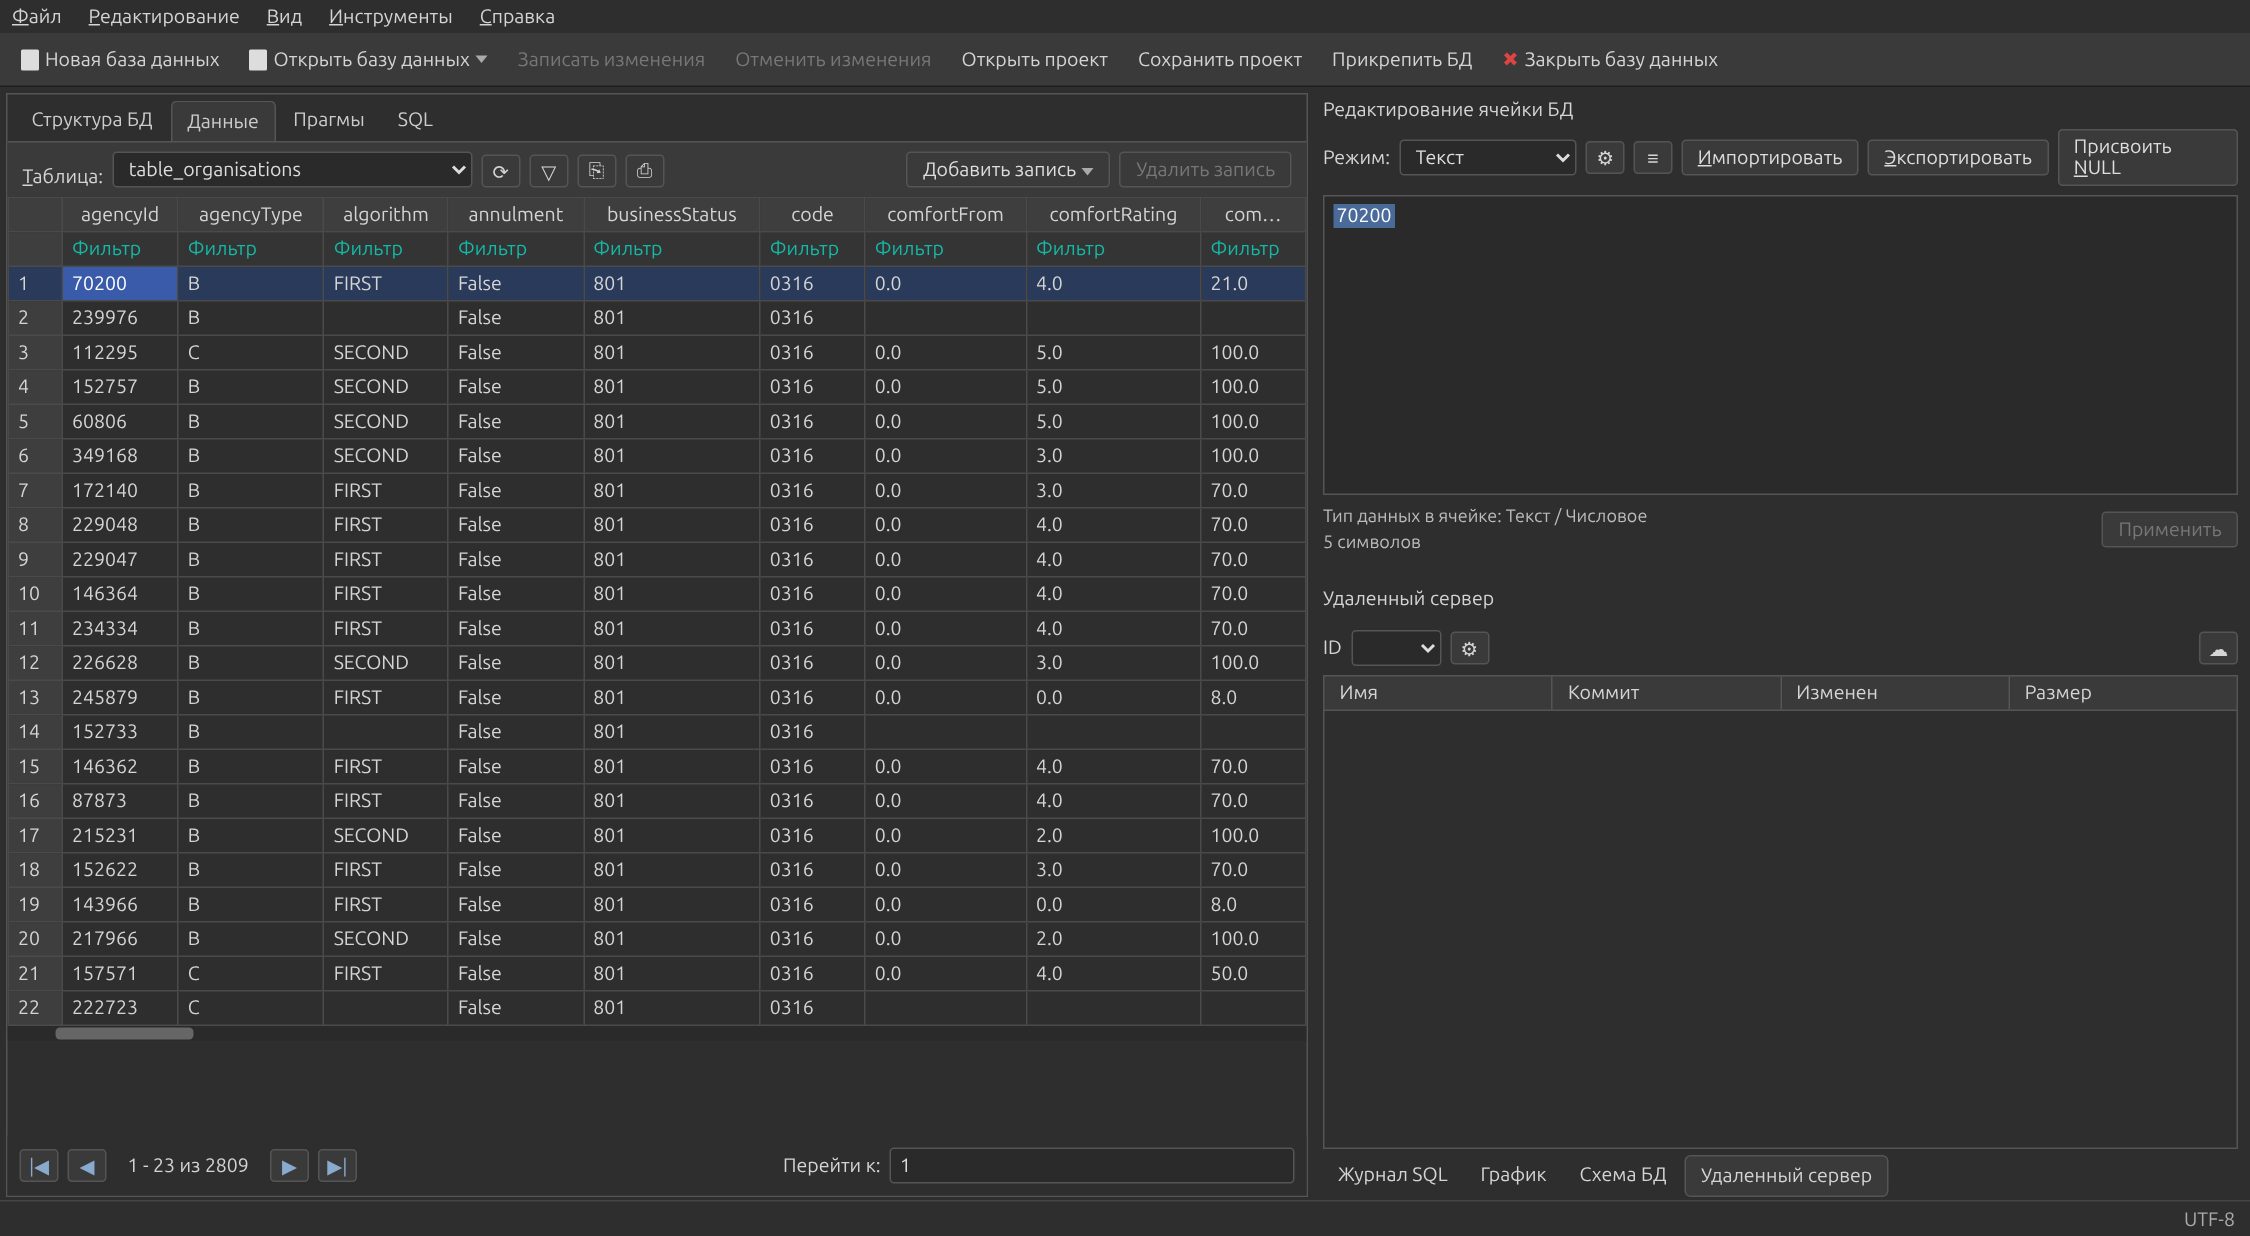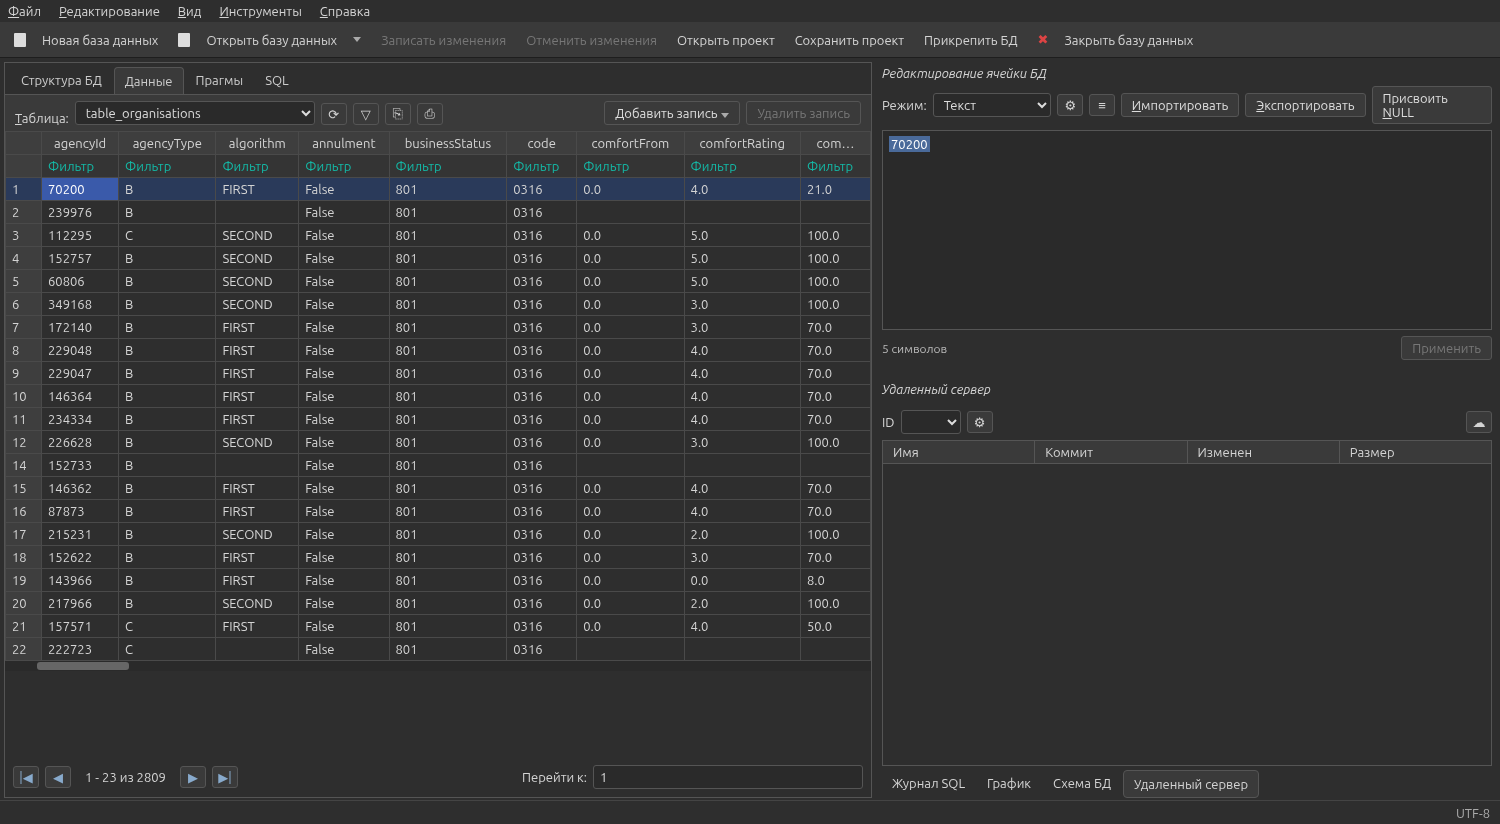--- a/index.html
+++ b/index.html
@@ -1,21 +1,21 @@
 <!DOCTYPE html>
 <html><head>
 <meta charset="utf-8">
 <style>
 * { box-sizing: border-box; margin: 0; padding: 0; font-family: "Segoe UI", Ubuntu, sans-serif; font-size: 13px; }
 body { background: #2e2e2e; color: #d4d4d4; width: 1500px; height: 824px; overflow: hidden; display: flex; flex-direction: column; }
 .menubar { display: flex; gap: 18px; padding: 4px 8px; background: #2e2e2e; }
 .menubar span { cursor: pointer; }
 .u { text-decoration: underline; }
 .toolbar { display: flex; gap: 8px; padding: 6px 8px; background: #3a3a3a; border-bottom: 1px solid #1e1e1e; align-items: center; }
-.tbtn { display: flex; align-items: center; gap: 16px; padding: 4px 6px; color: #d4d4d4; cursor: pointer; justify-content: flex-end; }
+.tbtn { display: flex; align-items: center; gap: 4px; padding: 4px 6px; color: #d4d4d4; cursor: pointer; justify-content: flex-end; }
 .tbtn.disabled { color: #777; }
 .main { flex: 1; display: flex; }
 .left { width: 868px; display: flex; flex-direction: column; border: 1px solid #555; margin: 4px 2px 2px 4px; }
 .right { flex: 1; display: flex; flex-direction: column; padding: 4px 8px 2px 8px; }
 .viewtabs { display: flex; gap: 2px; padding: 0 6px; }
 .viewtab { padding: 6px 10px; margin-top: 4px; cursor: pointer; color: #ccc; }
 .viewtab.active { background: #3a3a3a; border: 1px solid #555; border-bottom: none; border-radius: 4px 4px 0 0; }
 .tablebar { display: flex; align-items: flex-end; gap: 6px; padding: 6px 10px; background: #3a3a3a; border-top: 1px solid #555; }
 .select { background: #2a2a2a; border: 1px solid #555; color: #ddd; padding: 3px 6px; border-radius: 3px; }
 .iconbtn { width: 26px; height: 22px; background: #3a3a3a; border: 1px solid #555; border-radius: 3px; display: flex; align-items: center; justify-content: center; cursor: pointer; }
@@ -27,21 +27,21 @@
 .grid td.rownum { background: #3e3e3e; width: 36px; text-align: left; }
 .grid tr.selected td { background: #2a3a5a; }
 .grid td.selected-cell { background: #3a5aaa !important; color: #fff; }
 .scrollbar { height: 10px; background: #2a2a2a; position: relative; }
 .scrollthumb { position: absolute; left: 32px; width: 92px; top: 1px; bottom: 1px; background: #666; border-radius: 3px; }
 .pager { display: flex; align-items: center; gap: 6px; padding: 8px; background: #2e2e2e; }
 .pagerbtn { width: 26px; height: 22px; background: #3a3a3a; border: 1px solid #555; border-radius: 3px; display: flex; align-items: center; justify-content: center; cursor: pointer; color: #8ac; }
 .pager .status { padding: 0 8px; }
 .pager .spacer { flex: 1; }
 .pager input { background: #2a2a2a; border: 1px solid #555; color: #ddd; padding: 4px 6px; border-radius: 3px; width: 270px; }
-.panel-title { font-size: 13px; padding: 4px 0 6px 0; font-style: italic; }
+.panel-title { font-size: 13px; padding: 4px 0 6px 0; }
 .row { display: flex; align-items: center; gap: 6px; }
 .btn { background: #3a3a3a; border: 1px solid #555; color: #ddd; padding: 4px 10px; border-radius: 3px; cursor: pointer; }
 .btn.disabled { color: #777; }
 .cellbox { flex: 0 0 auto; height: 200px; background: #2a2a2a; border: 1px solid #555; margin: 6px 0; padding: 6px; color: #ddd; }
 .celltext { background: #4a6a9a; color: #fff; padding: 1px 2px; }
 .info { color: #bbb; font-size: 12px; padding: 2px 0; }
 .remotehdr { margin-top: 18px; margin-bottom: 8px; }
 .remote-cols { display: flex; border: 1px solid #555; background: #3a3a3a; }
 .remote-cols div { padding: 4px 10px; border-right: 1px solid #555; flex: 1; }
 .remote-cols div:last-child { border-right: none; }
@@ -287,20 +287,32 @@
               <td class="">B</td>
               <td class="">SECOND</td>
               <td class="">False</td>
               <td class="">801</td>
               <td class="">0316</td>
               <td class="">0.0</td>
               <td class="">3.0</td>
               <td class="">100.0</td>
             </tr>
             <tr>
+              <td class="rownum">13</td>
+              <td class="">245879</td>
+              <td class="">B</td>
+              <td class="">FIRST</td>
+              <td class="">False</td>
+              <td class="">801</td>
+              <td class="">0316</td>
+              <td class="">0.0</td>
+              <td class="">0.0</td>
+              <td class="">8.0</td>
+            </tr>
+            <tr>
               <td class="rownum">14</td>
               <td class="">152733</td>
               <td class="">B</td>
               <td class=""></td>
               <td class="">False</td>
               <td class="">801</td>
               <td class="">0316</td>
               <td class=""></td>
               <td class=""></td>
               <td class=""></td>
@@ -430,20 +442,21 @@
       <div class="iconbtn">
           <span>≡</span>
         </div>
       <div class="btn"><span class="u">И</span>мпортировать</div>
       <div class="btn"><span class="u">Э</span>кспортировать</div>
       <div class="btn">Присвоить <span class="u">N</span>ULL</div>
     </div>
     <div class="cellbox"><span class="celltext">70200</span></div>
     <div class="row">
       <div style="flex:1">
+        <div class="info">Тип данных в ячейке: Текст / Числовое</div>
         <div class="info">5 символов</div>
       </div>
       <div class="btn disabled">Применить</div>
     </div>
 
     <div class="panel-title remotehdr">Удаленный сервер</div>
     <div class="row">
       <span>ID</span>
       <select class="select" style="width:60px"></select>
       <div class="iconbtn">

